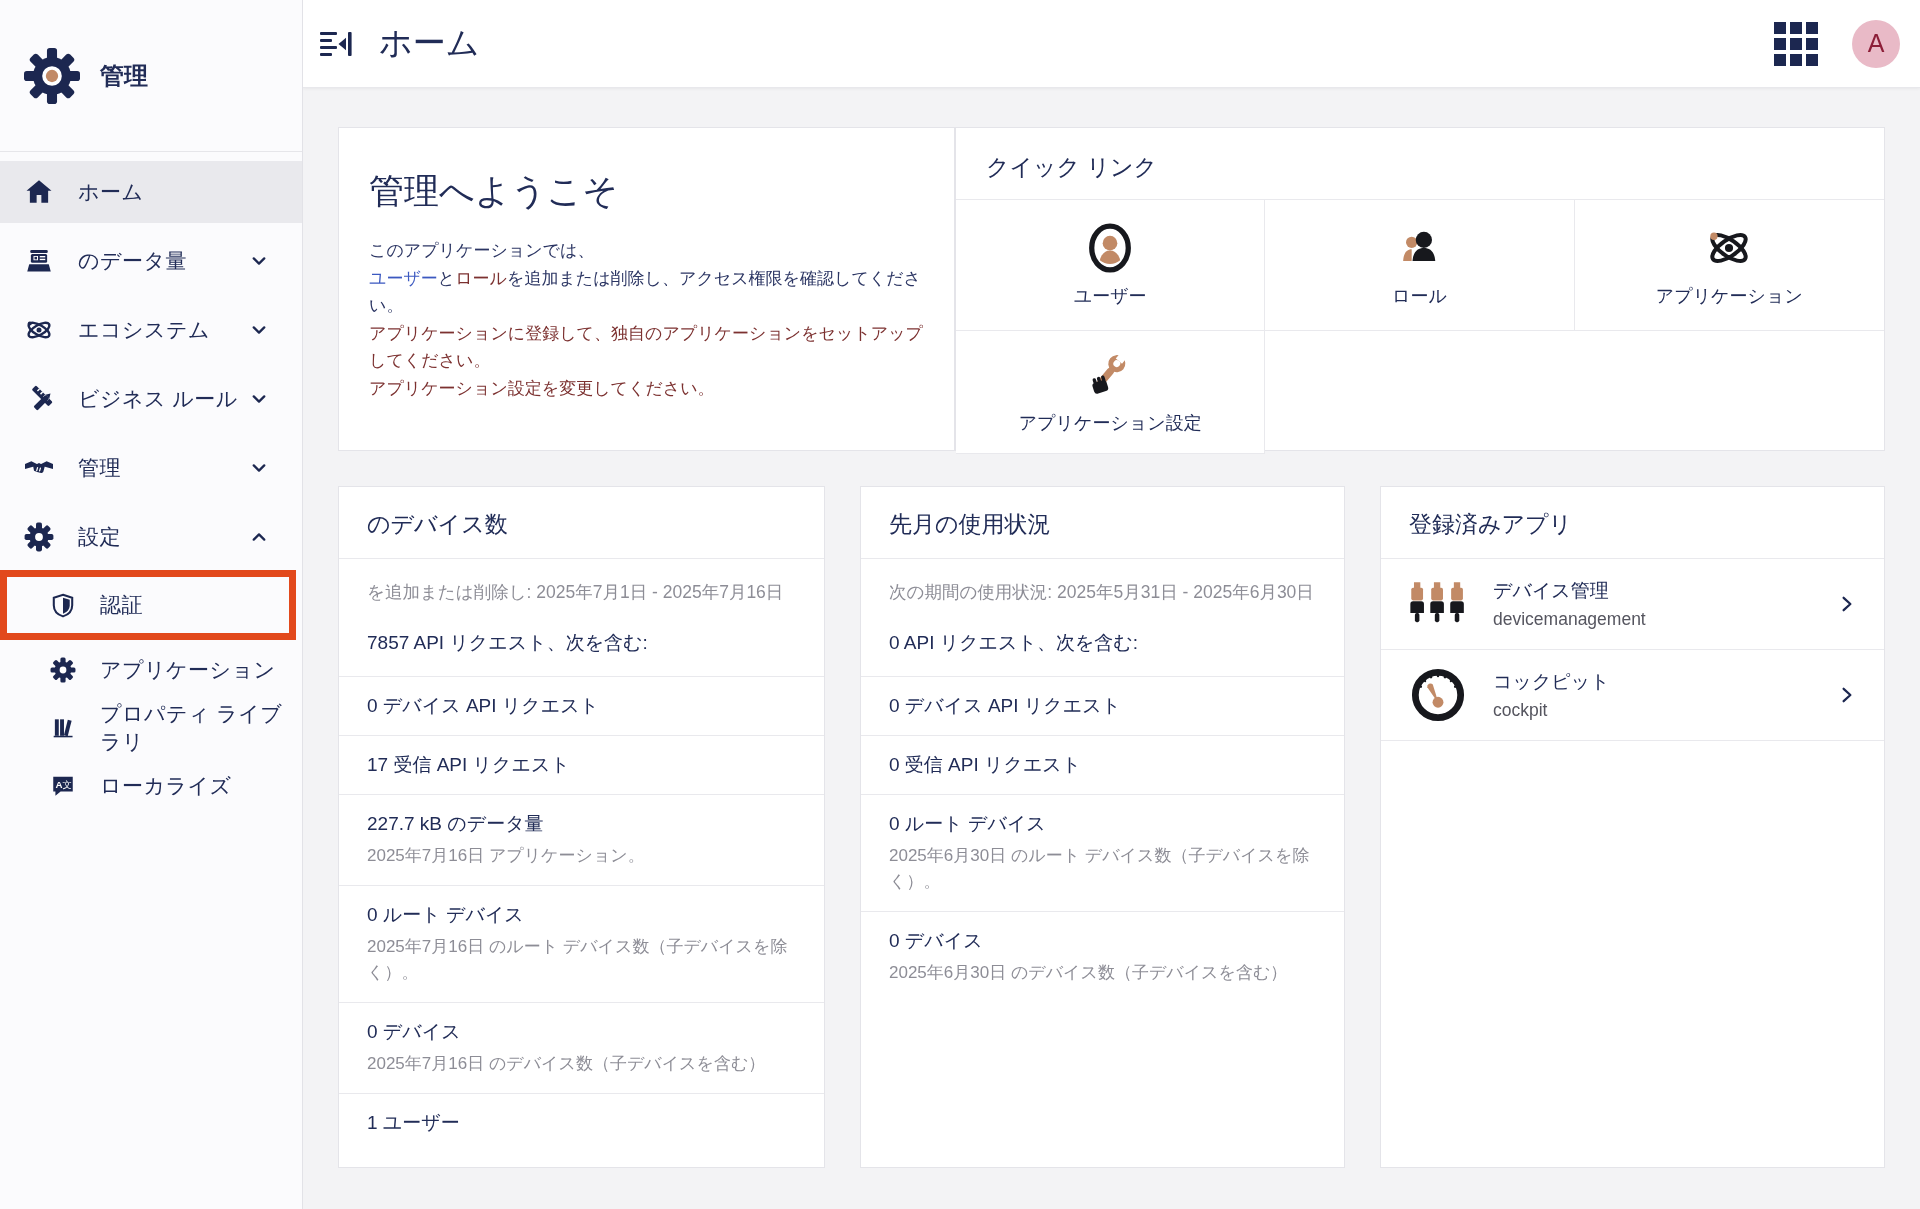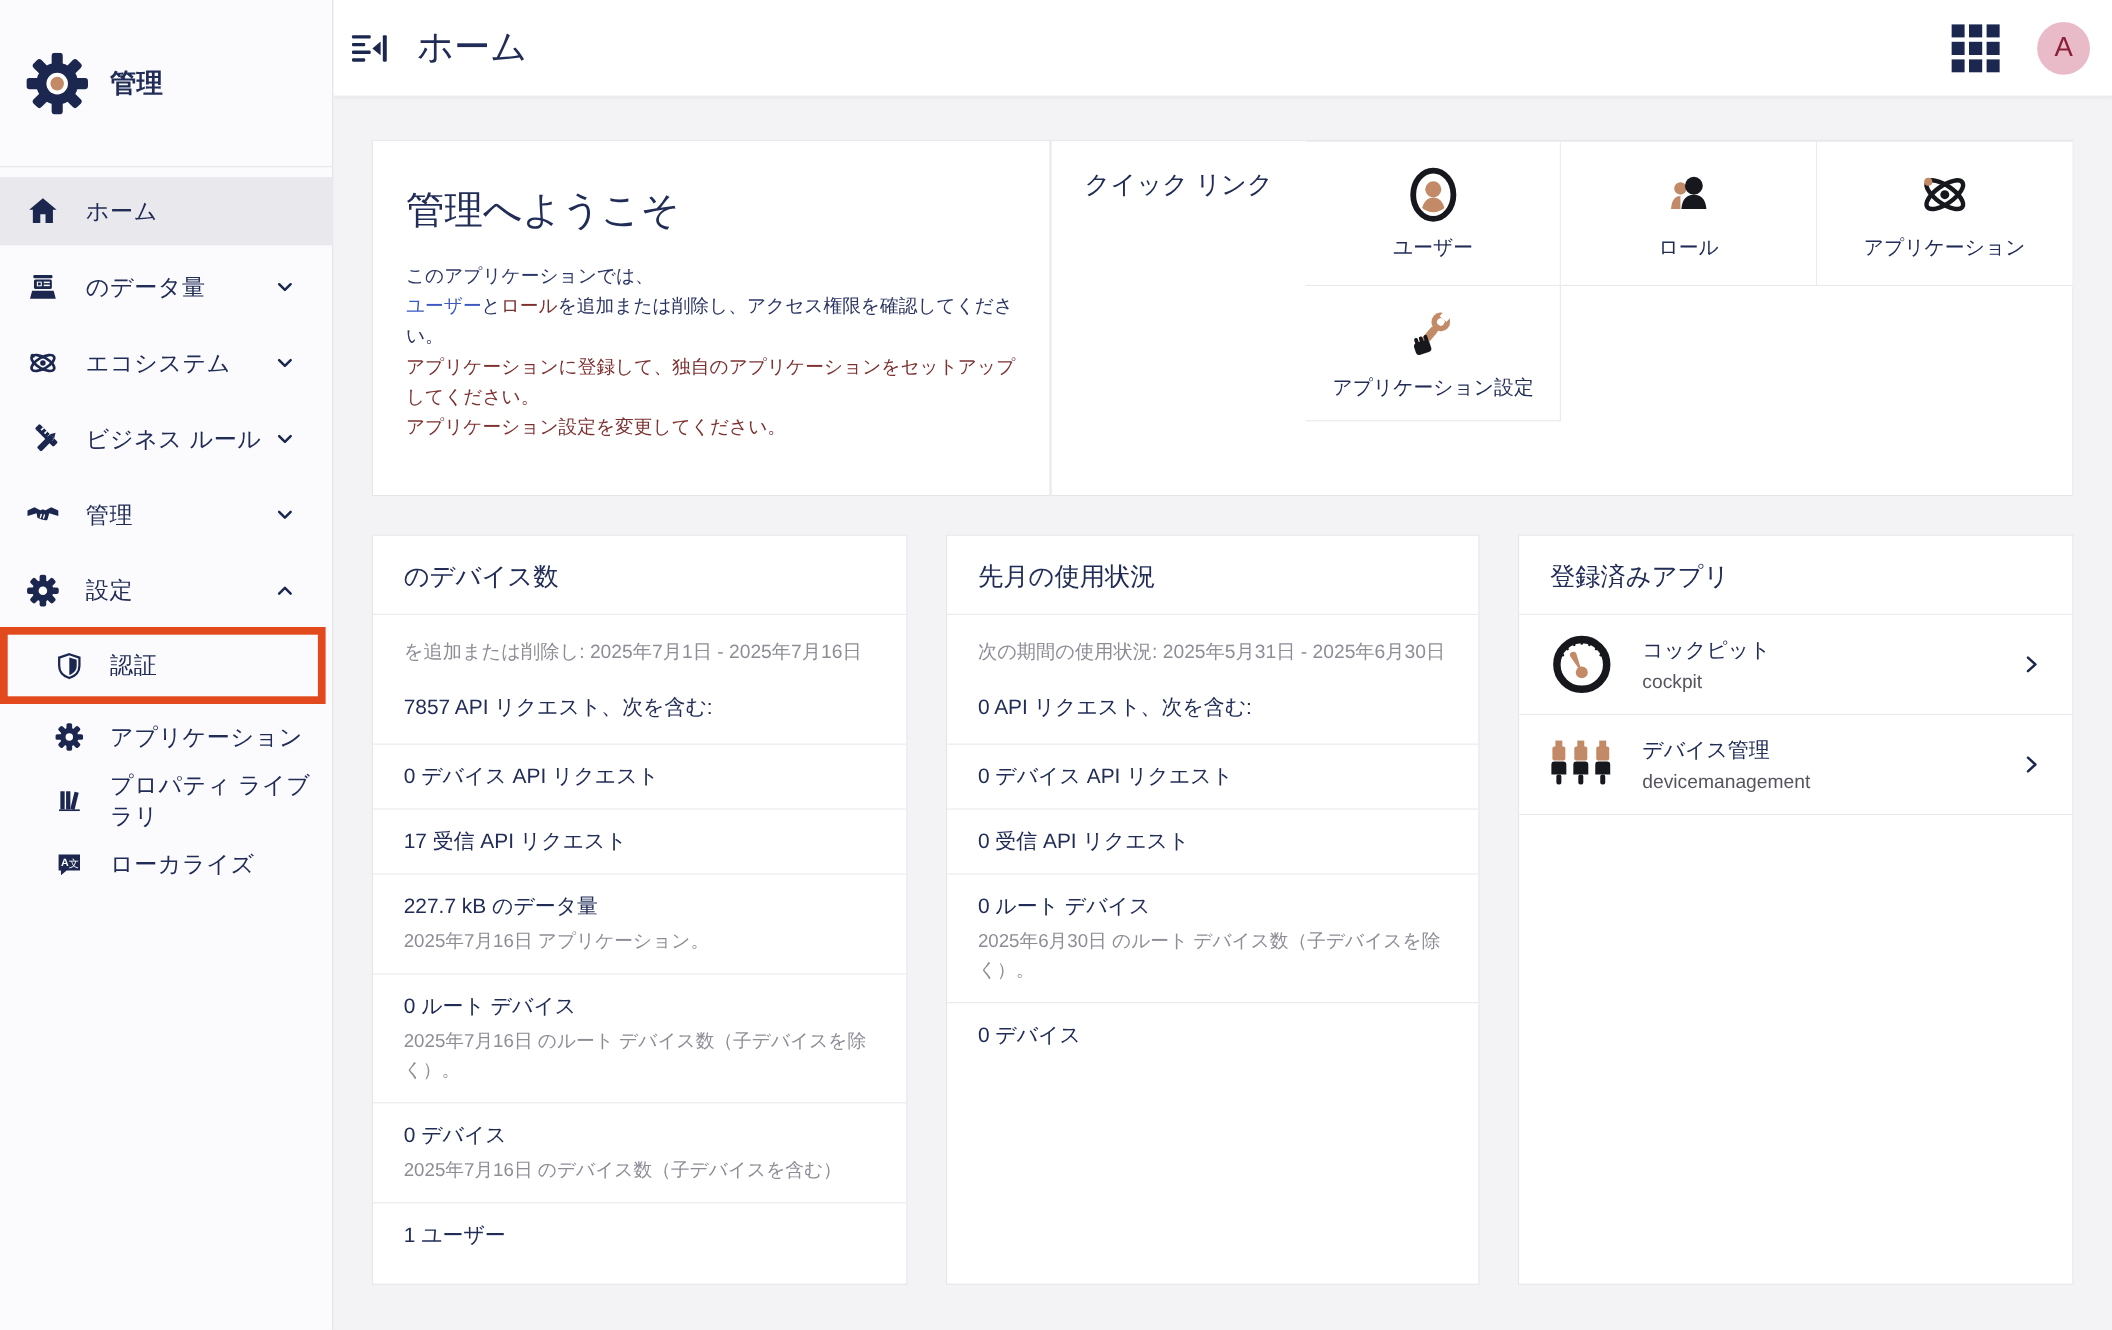--- a/index.html
+++ b/index.html
@@ -47,21 +47,21 @@
   .row2{display:flex;gap:35px}
   .card{background:#fff;border:1px solid var(--card-border)}
 
   .card-welcome{width:617px;height:324px;padding:40px 30px 0}
   .welcome-title{font-size:35px;font-weight:400;color:var(--navy)}
   .welcome-text{margin-top:22px;font-size:17px;line-height:27.5px;color:#2b3563}
   .seg-blue{color:var(--link-blue);cursor:pointer}
   .seg-maroon{color:var(--maroon)}
   .seg-maroon.is-link{cursor:pointer}
 
-  .card-quick{flex:1;height:324px;display:flex;flex-direction:row}
+  .card-quick{flex:1;height:324px;display:flex;flex-direction:column}
   .card-head{padding:24px 30px 16px;font-size:23px;font-weight:400;color:var(--navy)}
   .quick-grid{flex:1;display:grid;grid-template-columns:1fr 1fr 1fr;grid-template-rows:131px 123px;border-top:1px solid var(--divider)}
   .quick-tile{display:flex;flex-direction:column;align-items:center;justify-content:center;gap:10px;border-right:1px solid var(--divider);border-bottom:1px solid var(--divider);cursor:pointer;background:#fff}
   .quick-tile.no-right{border-right:none}
   .quick-tile .qicon,.quick-tile .qicon svg{width:52px;height:52px}
   .quick-tile .qlabel{font-size:18px;color:var(--navy)}
 
   .card-usage{width:487px;height:682px}
   .card-usage .card-head{border-bottom:1px solid var(--divider);padding:22px 28px 18px}
   .usage-intro{padding:20px 28px}
@@ -388,27 +388,57 @@
               </div>
               <div class="usage-row">
                 <div class="row-title">0 受信 API リクエスト</div>
               </div>
               <div class="usage-row">
                 <div class="row-title">0 ルート デバイス</div>
                 <div class="row-sub">2025年6月30日 のルート デバイス数（子デバイスを除く）。</div>
               </div>
               <div class="usage-row">
                 <div class="row-title">0 デバイス</div>
+                <div class="row-sub">2025年6月30日 のデバイス数（子デバイスを含む）</div>
               </div>
             </div>
         </section>
 
         <section class="card card-apps">
           <div class="card-head">登録済みアプリ</div>
           <div id="apps-list">
+              <div class="app-row">
+                <span class="aicon"><svg viewBox="0 0 64 64">
+                    <g transform="translate(1 0)">
+                      <rect x="4.5" y="8" width="7" height="8" fill="var(--tan)"></rect>
+                      <rect x="1.5" y="14" width="13" height="14" rx="2" fill="var(--tan)"></rect>
+                      <path d="M0.5 32a3 3 0 0 1 3-3h9a3 3 0 0 1 3 3v10h-15Z" fill="var(--ink)"></path>
+                      <rect x="5.5" y="42" width="5" height="10" rx="2" fill="var(--ink)"></rect>
+                    </g>
+                    <g transform="translate(23 0)">
+                      <rect x="4.5" y="8" width="7" height="8" fill="var(--tan)"></rect>
+                      <rect x="1.5" y="14" width="13" height="14" rx="2" fill="var(--tan)"></rect>
+                      <path d="M0.5 32a3 3 0 0 1 3-3h9a3 3 0 0 1 3 3v10h-15Z" fill="var(--ink)"></path>
+                      <rect x="5.5" y="42" width="5" height="10" rx="2" fill="var(--ink)"></rect>
+                    </g>
+                    <g transform="translate(45 0)">
+                      <rect x="4.5" y="8" width="7" height="8" fill="var(--tan)"></rect>
+                      <rect x="1.5" y="14" width="13" height="14" rx="2" fill="var(--tan)"></rect>
+                      <path d="M0.5 32a3 3 0 0 1 3-3h9a3 3 0 0 1 3 3v10h-15Z" fill="var(--ink)"></path>
+                      <rect x="5.5" y="42" width="5" height="10" rx="2" fill="var(--ink)"></rect>
+                    </g>
+                  </svg></span>
+                <span class="atext">
+                  <div class="aname">デバイス管理</div>
+                  <div class="akey">devicemanagement</div>
+                </span>
+                <span class="achev"><svg viewBox="0 0 16 16" fill="none" stroke="var(--icon-navy)" stroke-width="2" stroke-linecap="round" stroke-linejoin="round">
+                    <polyline points="5,2.5 11,8 5,13.5"></polyline>
+                  </svg></span>
+              </div>
               <div class="app-row">
                 <span class="aicon"><svg viewBox="0 0 64 64">
                     <circle cx="32" cy="32" r="25" fill="none" stroke="var(--ink)" stroke-width="7.5"></circle>
                     <g stroke="var(--ink)" stroke-width="2.6" stroke-linecap="round">
                       <line x1="13.1" y1="22.8" x2="10" y2="21.3"></line>
                       <line x1="17.7" y1="16.6" x2="15.3" y2="14.1"></line>
                       <line x1="24.4" y1="12.4" x2="23.2" y2="9.1"></line>
                       <line x1="32" y1="11" x2="32" y2="7.5"></line>
                       <line x1="39.6" y1="12.4" x2="40.8" y2="9.1"></line>
                       <line x1="46.3" y1="16.6" x2="48.7" y2="14.1"></line>
@@ -420,48 +450,19 @@
                     <circle cx="32" cy="40" r="6" fill="var(--tan)"></circle>
                   </svg></span>
                 <span class="atext">
                   <div class="aname">コックピット</div>
                   <div class="akey">cockpit</div>
                 </span>
                 <span class="achev"><svg viewBox="0 0 16 16" fill="none" stroke="var(--icon-navy)" stroke-width="2" stroke-linecap="round" stroke-linejoin="round">
                     <polyline points="5,2.5 11,8 5,13.5"></polyline>
                   </svg></span>
               </div>
-              <div class="app-row">
-                <span class="aicon"><svg viewBox="0 0 64 64">
-                    <g transform="translate(1 0)">
-                      <rect x="4.5" y="8" width="7" height="8" fill="var(--tan)"></rect>
-                      <rect x="1.5" y="14" width="13" height="14" rx="2" fill="var(--tan)"></rect>
-                      <path d="M0.5 32a3 3 0 0 1 3-3h9a3 3 0 0 1 3 3v10h-15Z" fill="var(--ink)"></path>
-                      <rect x="5.5" y="42" width="5" height="10" rx="2" fill="var(--ink)"></rect>
-                    </g>
-                    <g transform="translate(23 0)">
-                      <rect x="4.5" y="8" width="7" height="8" fill="var(--tan)"></rect>
-                      <rect x="1.5" y="14" width="13" height="14" rx="2" fill="var(--tan)"></rect>
-                      <path d="M0.5 32a3 3 0 0 1 3-3h9a3 3 0 0 1 3 3v10h-15Z" fill="var(--ink)"></path>
-                      <rect x="5.5" y="42" width="5" height="10" rx="2" fill="var(--ink)"></rect>
-                    </g>
-                    <g transform="translate(45 0)">
-                      <rect x="4.5" y="8" width="7" height="8" fill="var(--tan)"></rect>
-                      <rect x="1.5" y="14" width="13" height="14" rx="2" fill="var(--tan)"></rect>
-                      <path d="M0.5 32a3 3 0 0 1 3-3h9a3 3 0 0 1 3 3v10h-15Z" fill="var(--ink)"></path>
-                      <rect x="5.5" y="42" width="5" height="10" rx="2" fill="var(--ink)"></rect>
-                    </g>
-                  </svg></span>
-                <span class="atext">
-                  <div class="aname">デバイス管理</div>
-                  <div class="akey">devicemanagement</div>
-                </span>
-                <span class="achev"><svg viewBox="0 0 16 16" fill="none" stroke="var(--icon-navy)" stroke-width="2" stroke-linecap="round" stroke-linejoin="round">
-                    <polyline points="5,2.5 11,8 5,13.5"></polyline>
-                  </svg></span>
-              </div>
             </div>
         </section>
       </div>
 
     </div>
   </div>
 </div>
 
 </body></html>

